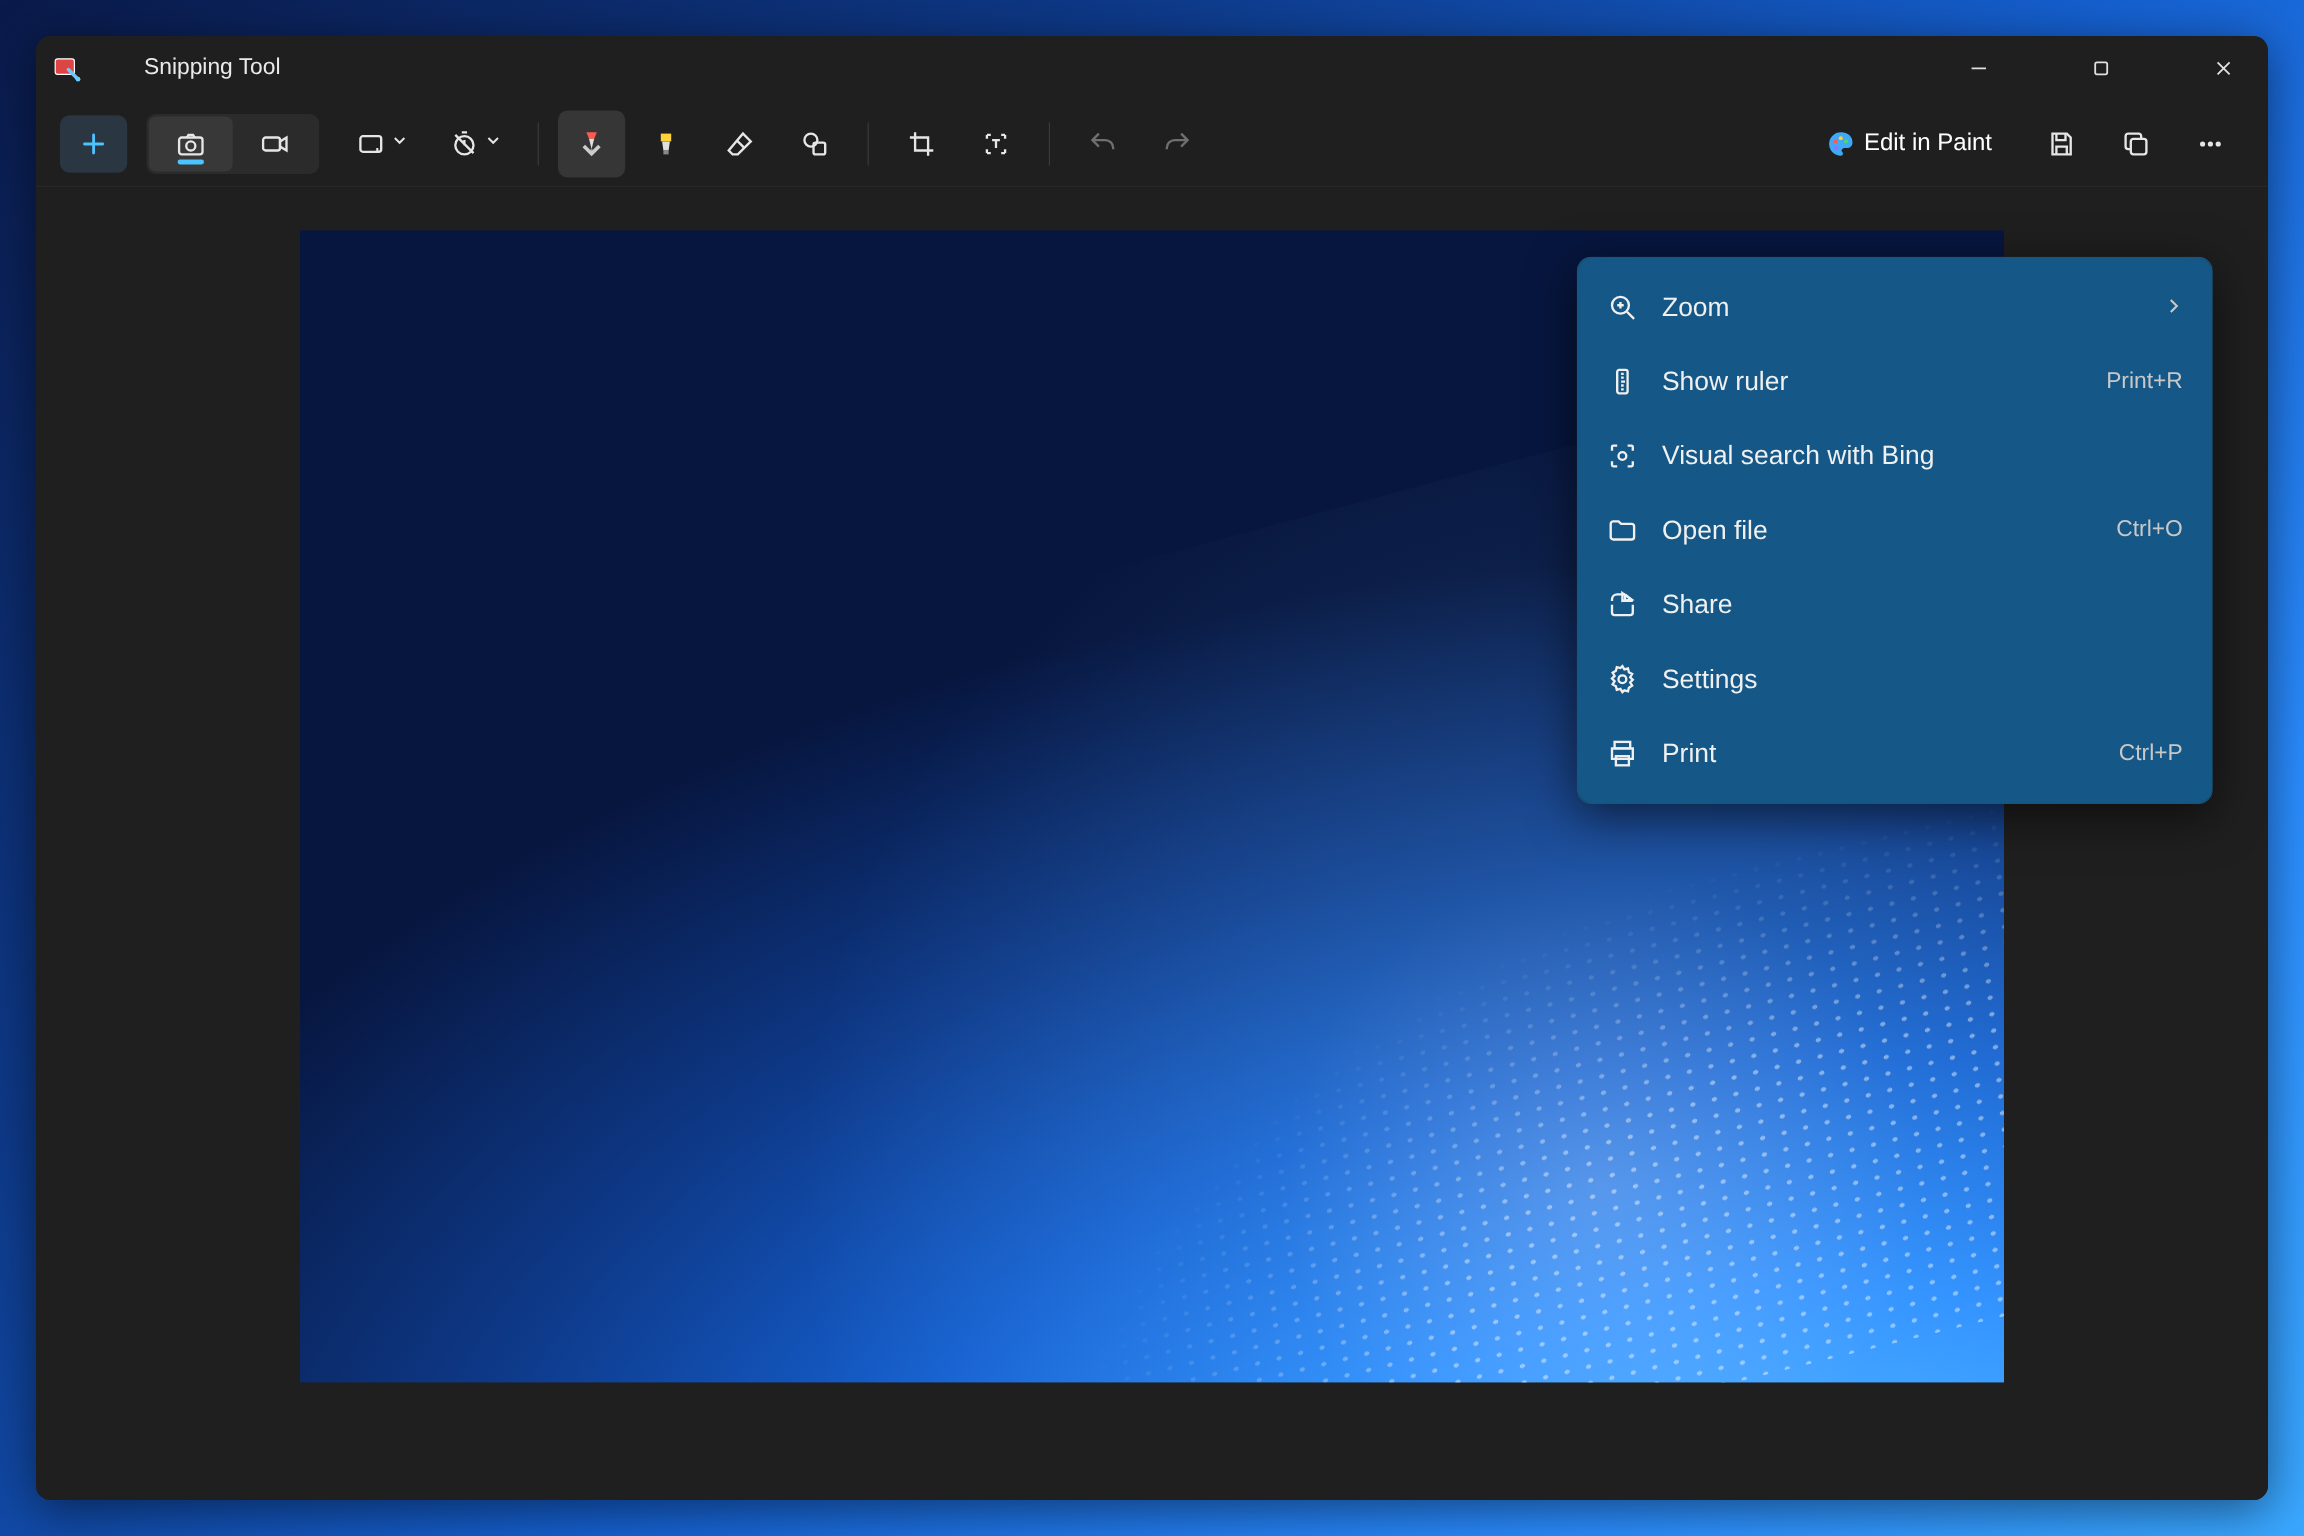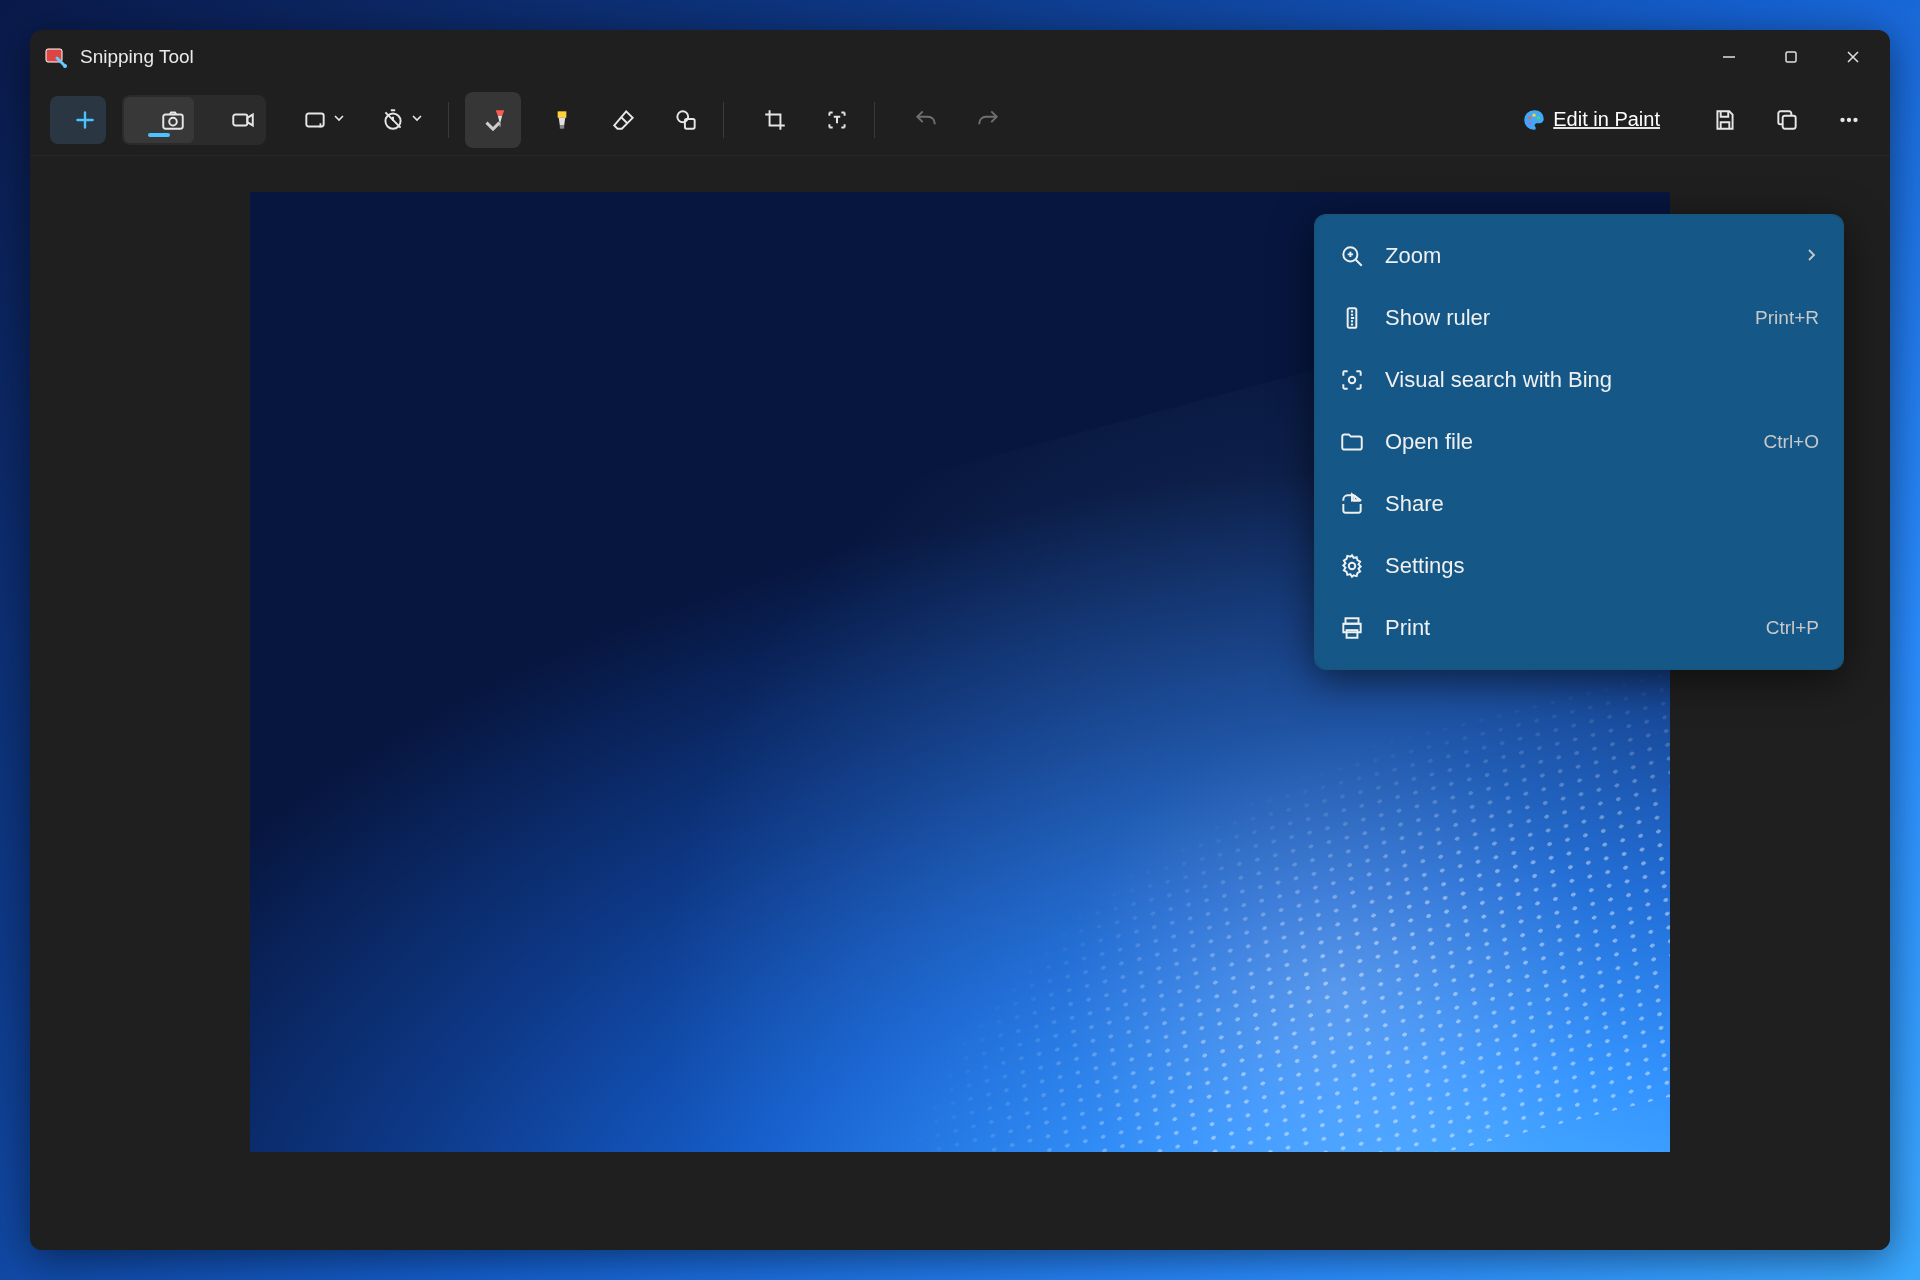--- a/index.html
+++ b/index.html
@@ -23,20 +23,21 @@
     position: relative;
   }
   
   .titlebar {
     height: 54px;
     display: flex;
     align-items: center;
     padding: 0 6px 0 14px;
     color: #eaeaea;
     font-size: 19px;
+    gap: 40px;
   }
   .titlebar .appicon { width: 24px; height: 24px; margin-right: 12px; display:flex;align-items:center;justify-content:center;}
   .titlebar .title { flex: 0 0 auto; }
   .titlebar .spacer { flex: 1; }
   .winbtn {
     width: 62px; height: 46px; display:flex; align-items:center; justify-content:center;
     color: #e0e0e0;
   }
   .winbtn svg { width: 18px; height: 18px; }
 
@@ -46,25 +47,24 @@
     display: flex;
     align-items: center;
     padding: 0 20px;
     gap: 6px;
     border-bottom: 1px solid rgba(255,255,255,0.04);
   }
   .tbutton {
     height: 48px;
     min-width: 48px;
     border-radius: 8px;
-    display:flex; align-items:center; justify-content:flex-end;
+    display:flex; align-items:center; justify-content:center;
     color: #e6e6e6;
     position: relative;
     padding: 0 8px;
-    text-decoration: underline;
   }
   .tbutton.accent { background: #2a3642; }
   .tbutton.icononly { width: 56px; }
   .group-wrap { display:flex; background:#2b2b2b; border-radius:8px; padding:2px; gap:0; }
   .group-wrap .tbutton { background: transparent; border-radius:6px; width:70px; height:46px;}
   .group-wrap .tbutton.selected { background: #383838; }
   .underline-ind { position:absolute; bottom:6px; left:50%; transform:translateX(-50%); width:22px; height:4px; border-radius:3px; background:#4cc2ff; }
   .divider { width:1px; height:36px; background:#3a3a3a; margin:0 10px; }
   .tbutton svg { width:26px; height:26px; }
   .dropcaret { margin-left:4px; }

